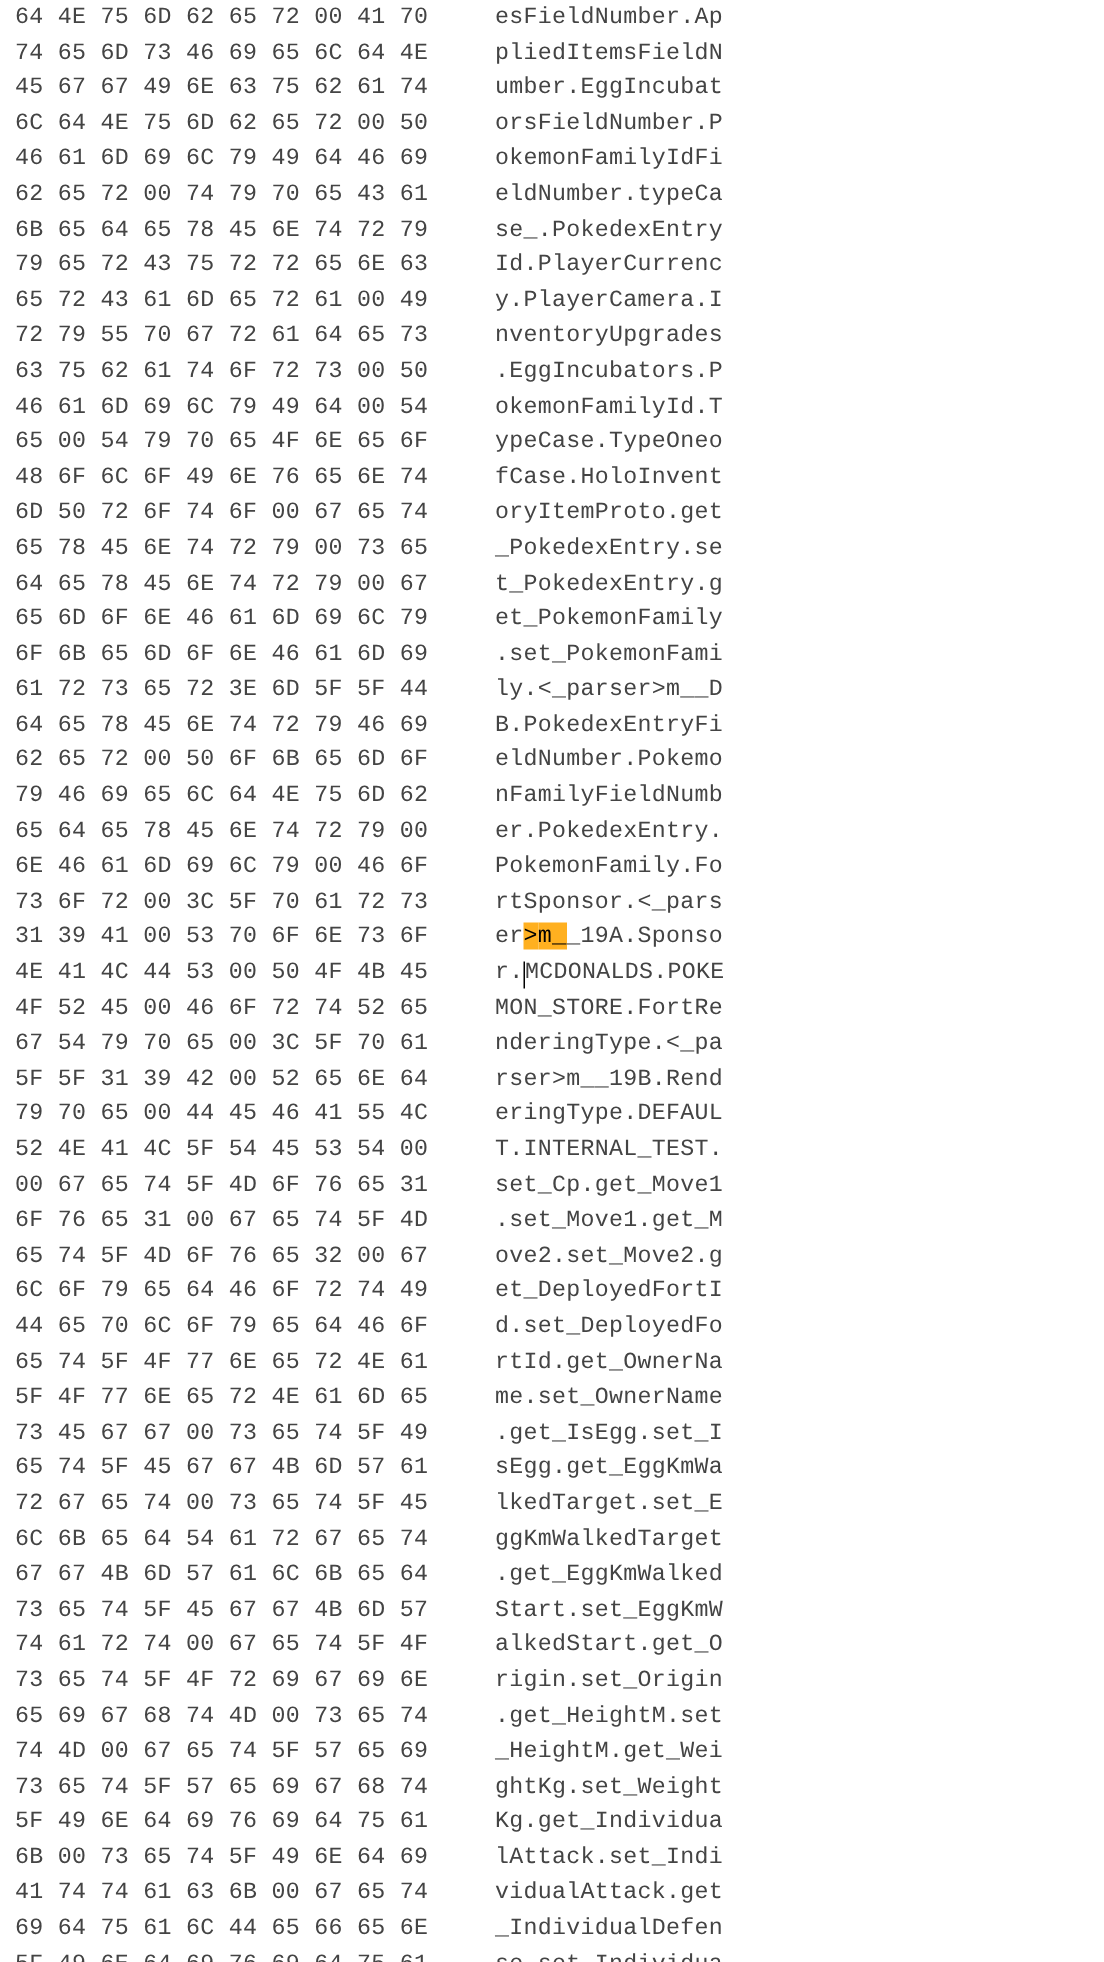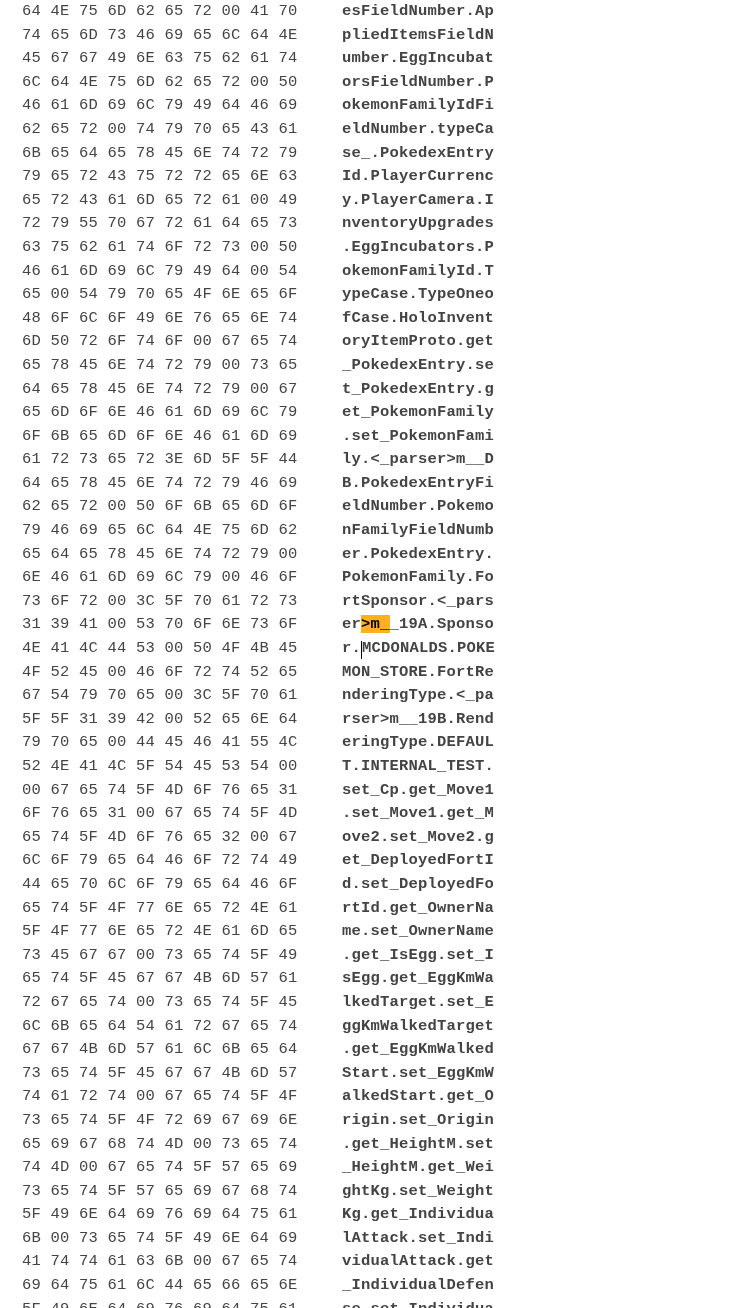--- a/index.html
+++ b/index.html
@@ -13,27 +13,26 @@
     letter-spacing: 0.2px;
   }
   .viewer {
     display: block;
     white-space: pre;
   }
   .row {
     display: flex;
   }
   .hex {
-    padding-left: 22px;
+    padding-left: 10px;
     width: 320px;
     min-width: 320px;
   }
   .ascii {
     padding-left: 0;
-    font-weight: bold;
   }
   .hl {
     background: #ffb020;
     color: #000;
   }
   .caret {
     display: inline-block;
     width: 1px;
     height: 18px;
     background: #000;

